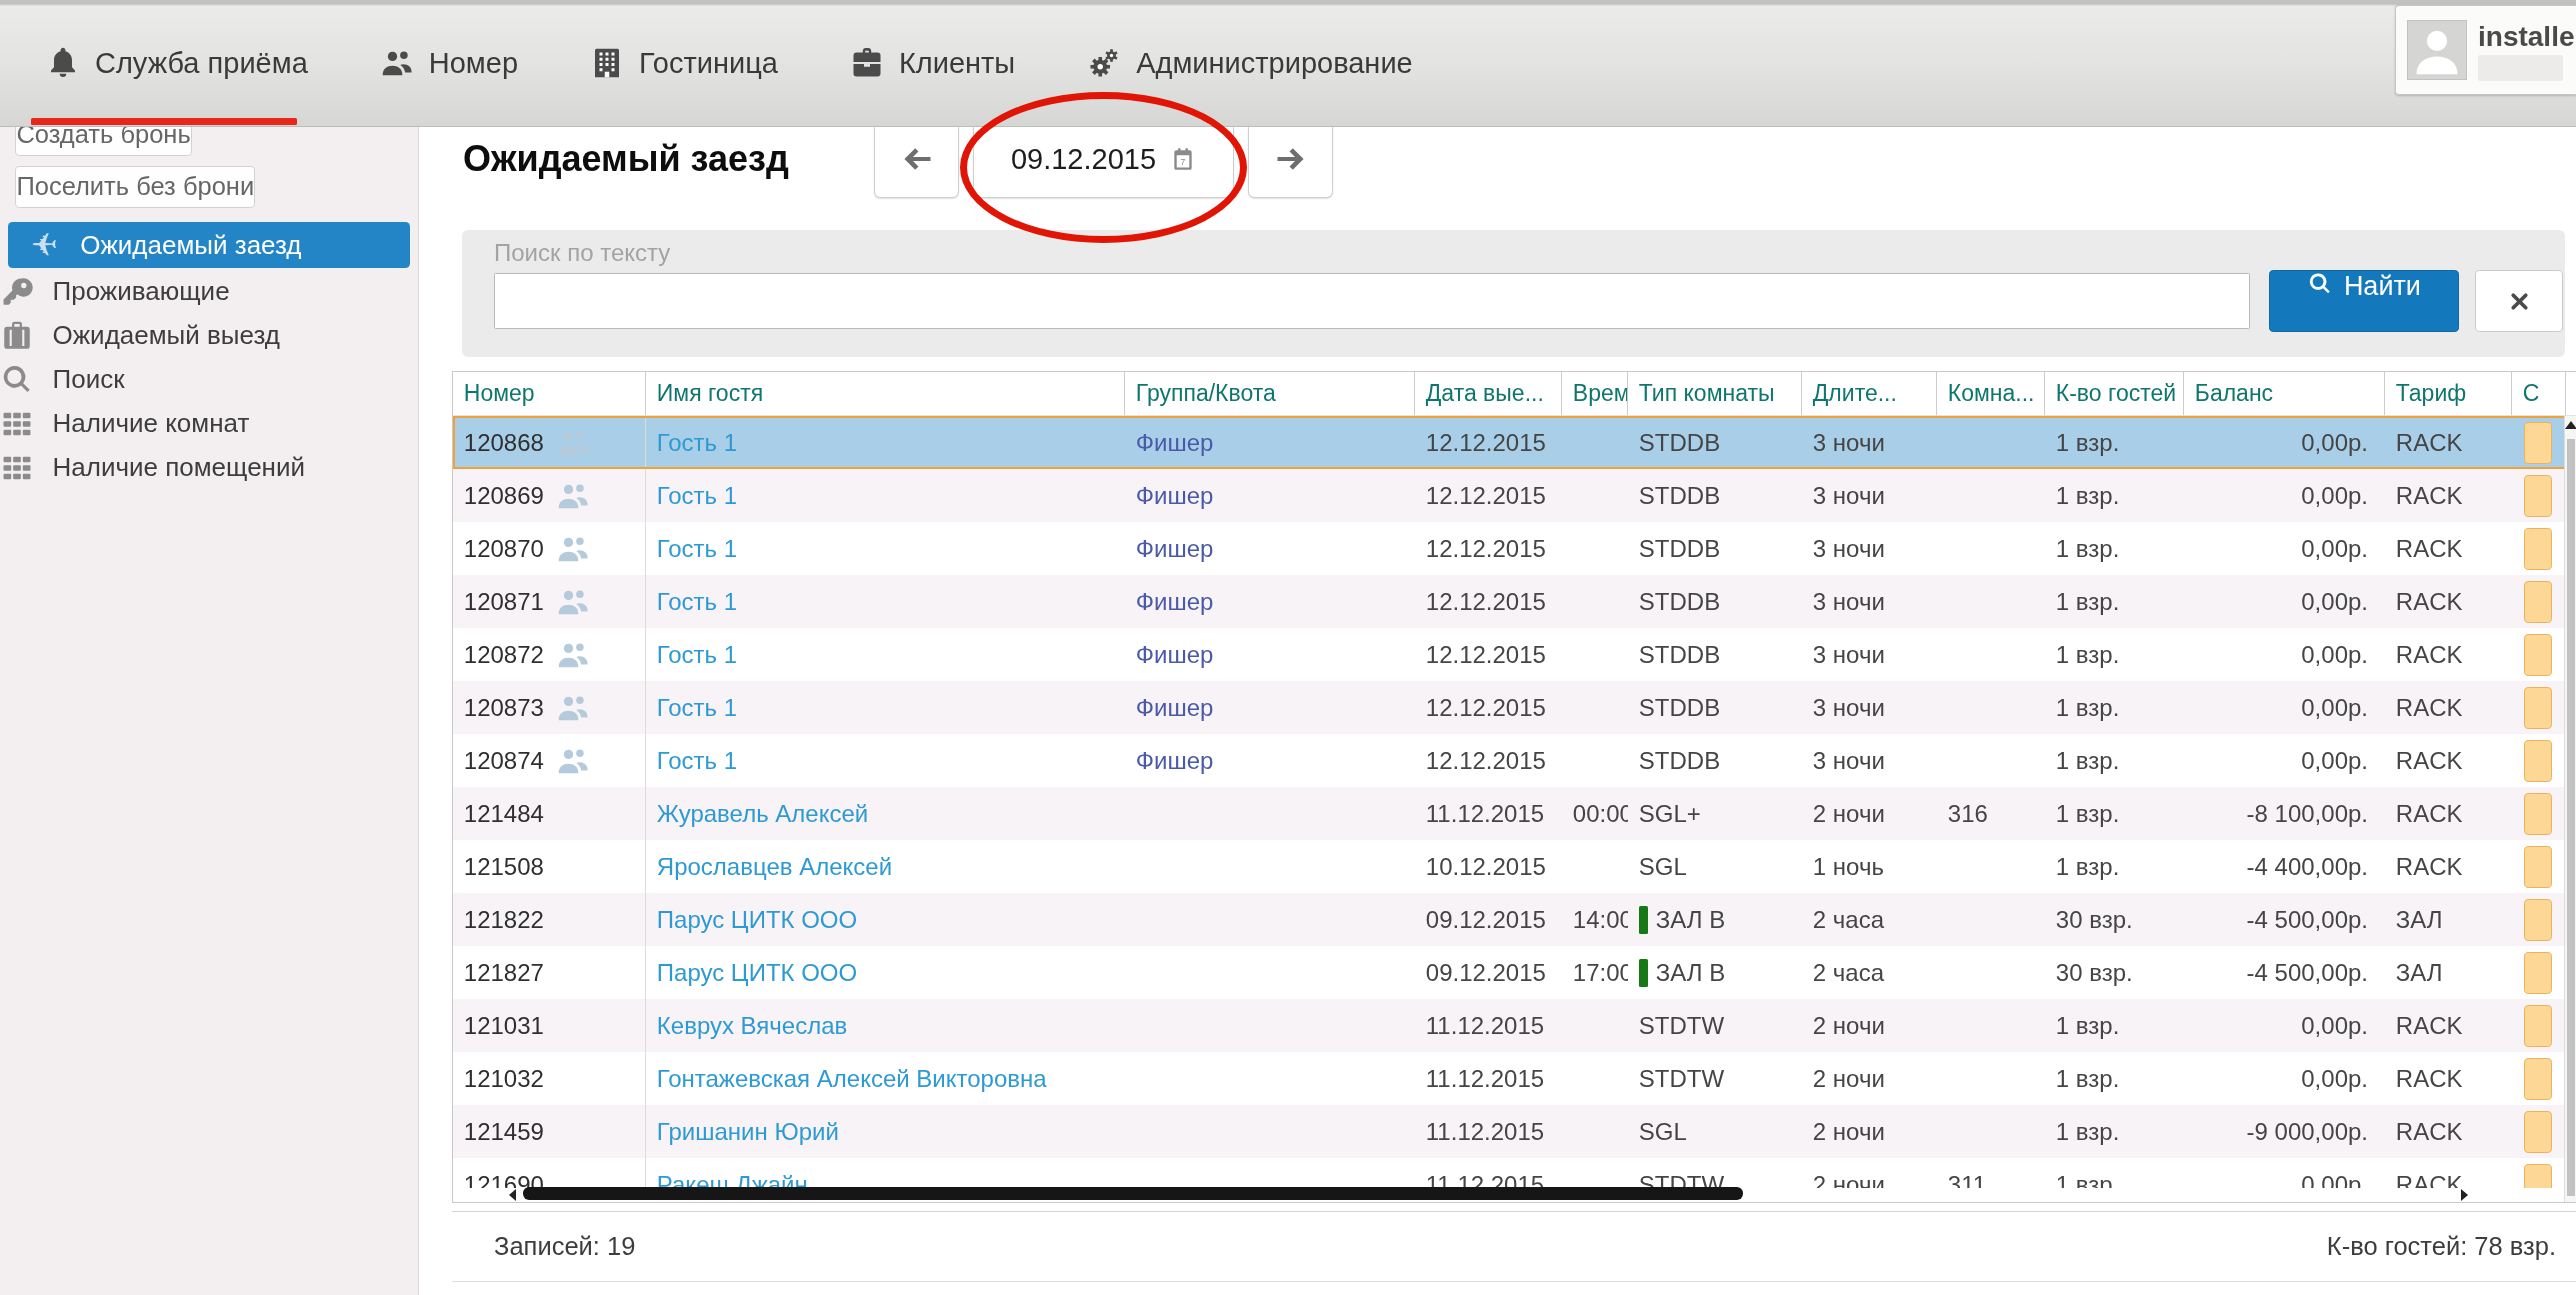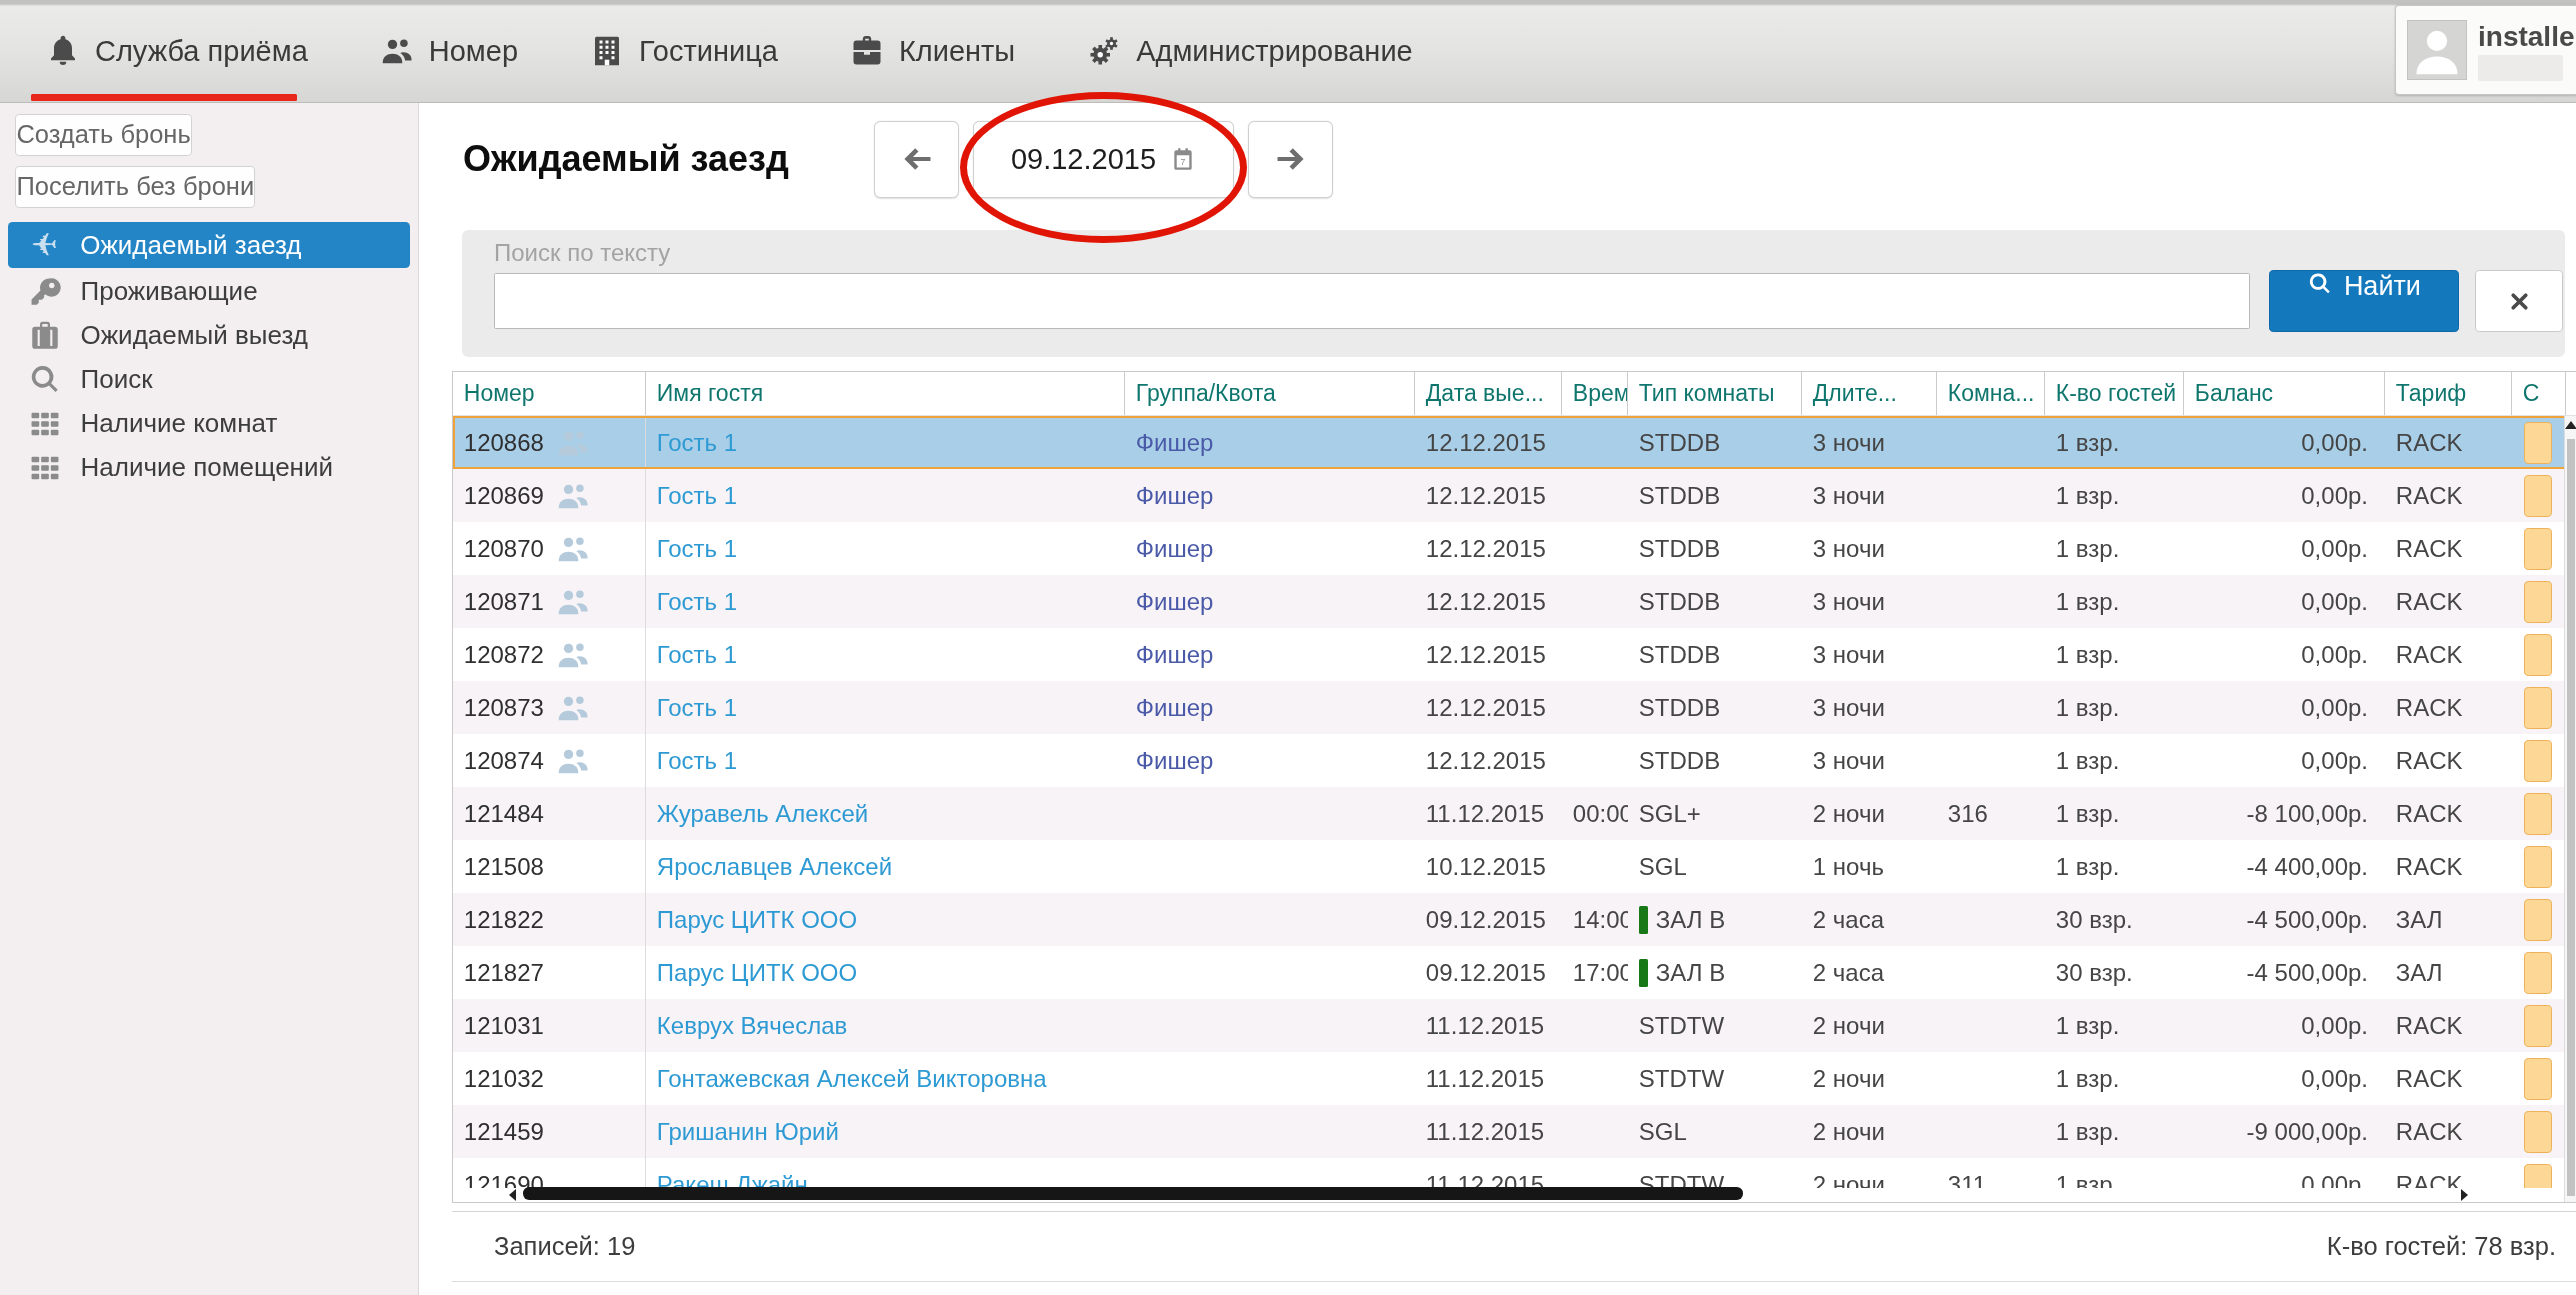--- a/index.html
+++ b/index.html
@@ -1,41 +1,41 @@
 <!DOCTYPE html>
 <html style="font-size:12.4px"><head>
 <meta charset="utf-8">
 <style>
   *{margin:0;padding:0;box-sizing:border-box}
   html,body{width:2576px;height:1295px}
   body{font-family:"Liberation Sans","DejaVu Sans",sans-serif;background:#fff;position:relative;overflow:hidden}
   svg{display:block}
 
   
-  .topnav{position:absolute;top:0;left:0;width:2576px;height:103px;
+  .topnav{position:absolute;top:0;left:0;width:2576px;height:127px;
     background:linear-gradient(180deg,#c2c2c0 0,#c2c2c0 3.9px,#ebebe9 6.2px,#e2e2e0 55%,#d6d6d4 100%);
     border-bottom:1.5px solid #bcbcba;z-index:5}
   .nav-items{position:absolute;left:45px;top:0;height:100%;display:flex;align-items:center;gap:71px}
   .nav-item{position:relative;display:flex;align-items:center;gap:14px;height:100%;cursor:pointer}
   .nav-icon{width:36px;height:36px;color:#4b4b4b}
   .nav-icon svg{width:100%;height:100%;fill:currentColor}
   .nav-label{font-size:29px;color:#3a3a3a;white-space:nowrap}
   .nav-item.active::after{content:"";position:absolute;left:-14px;right:10.8px;bottom:1.5px;height:6.2px;background:#e8271a;border-radius:1.5px}
 
   .user-panel{position:absolute;top:4.6px;right:0;width:181px;height:90px;background:#fbfbfa;border:0.8px solid #c6c6c5;border-right:none;border-radius:3.9px 0 0 3.9px;box-shadow:0 0.8px 2.3px rgba(0,0,0,.18);cursor:pointer}
   .avatar{position:absolute;left:10.8px;top:14.7px;width:60px;height:60px;background:#d5d5d3;border:0.8px solid #c2c2c0;overflow:hidden}
   .avatar svg{width:100%;height:100%}
   .user-name{position:absolute;left:82px;top:15.4px;font-size:28px;font-weight:bold;color:#4a4a49}
   .user-hint{position:absolute;left:82px;top:49px;width:85px;height:26px;background:#ecebe9;border-radius:2.3px}
 
   
   .sidebar{position:absolute;top:103px;left:0;width:419px;height:1193px;background:#f3eff1;border-right:1.5px solid #ddd8da}
   .sb-buttons{padding:10.8px 15.4px 4.6px}
   .sb-btn{height:42px;margin-bottom:10px;background:#fefefe;border:1.5px solid #d2d2d2;border-radius:4.6px;display:flex;align-items:center;justify-content:center;font-size:25.5px;color:#666;cursor:pointer}
-  .sb-item{height:44px;display:flex;align-items:center;padding-left:28px;gap:18.5px;font-size:26px;color:#3d3d3d;cursor:pointer;white-space:nowrap}
+  .sb-item{height:44px;display:flex;align-items:center;gap:18.5px;font-size:26px;color:#3d3d3d;cursor:pointer;white-space:nowrap}
   .sb-icon{width:34px;height:34px;color:#8b8b8b;display:flex;align-items:center;justify-content:center;flex:0 0 auto}
   .sb-icon svg{width:100%;height:100%;fill:currentColor}
   .sb-item.selected{background:#2385c5;color:#fff;margin:0 7.7px 1.5px;border-radius:4.6px;padding-left:20px;height:46px}
   .sb-item.selected .sb-icon{color:#c9dff0}
   .plane-glyph{font-size:32px;display:inline-block;transform:scaleX(-1);line-height:1}
 
   
   .main{position:absolute;top:103px;left:420px;width:2156px;height:1193px;background:#fff}
 
   .title-row{position:absolute;left:43px;top:9.3px;height:94px;display:flex;align-items:center}

